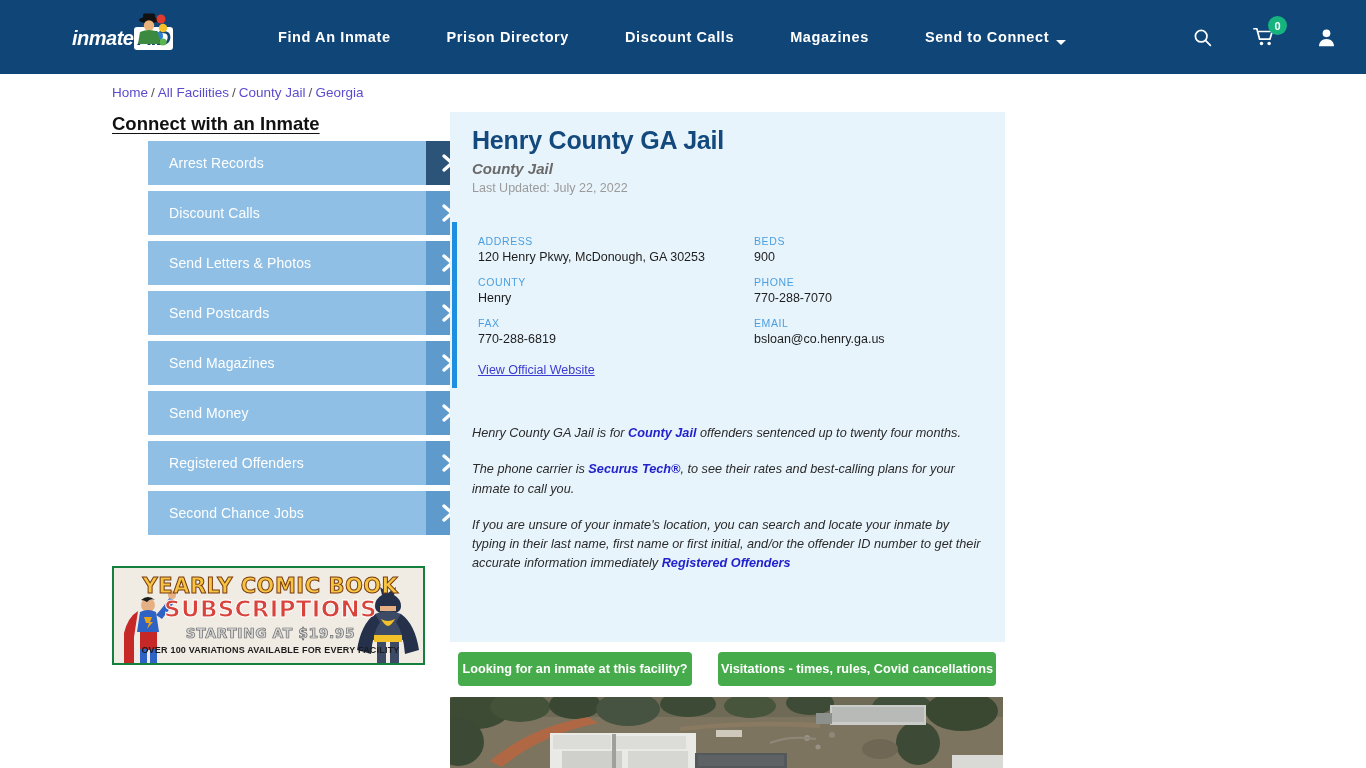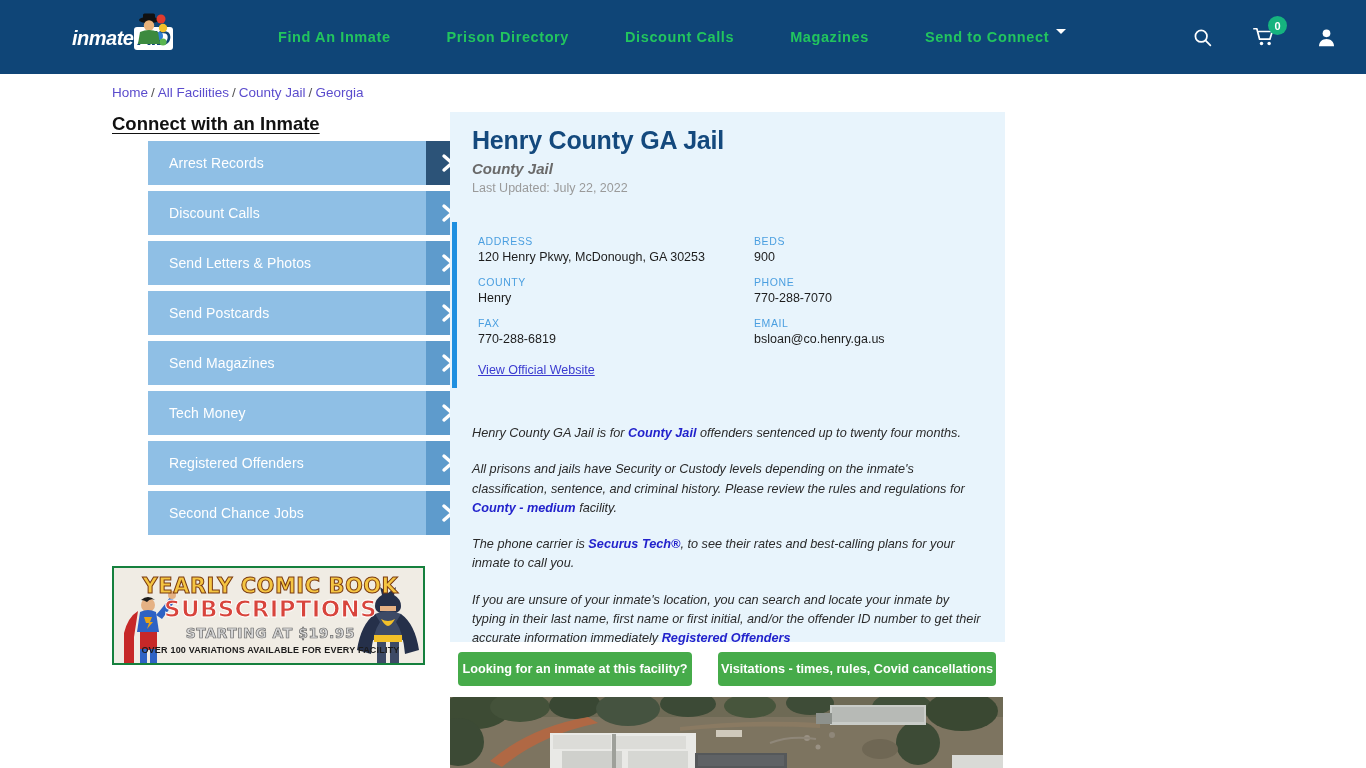--- a/index.html
+++ b/index.html
@@ -39,24 +39,24 @@
     position: absolute; left: 58px; top: -6px;
     width: 40px; height: 40px; pointer-events: none;
   }
 
   .nav-links {
     position: absolute; left: 250px; top: 0;
     height: 74px;
     display: flex; align-items: center; gap: 0px;
   }
   .nav-link {
-    color: #22c55e; font-size: 14.5px; font-weight: bold;
+    color: #ffffff; font-size: 14.5px; font-weight: bold;
     letter-spacing: 0.6px; text-decoration: none;
     padding: 0 28px; white-space: nowrap;
-    cursor: pointer; display: flex; align-items: flex-start;
+    cursor: pointer; display: flex; align-items: flex-end;
   }
   .caret {
     display: inline-block; margin-left: 7px;
     width: 0; height: 0;
     border-left: 5px solid transparent;
     border-right: 5px solid transparent;
     border-top: 5px solid #ffffff;
   }
 
   .nav-icons {
@@ -346,21 +346,21 @@
   <div class="side-item">
     <span class="label">Send Magazines</span>
     <span class="side-arrow">
       <svg width="20" height="24" viewBox="0 0 20 24">
           <polyline points="6,5 14,12 6,19" fill="none" stroke="#ffffff" stroke-width="3.4" stroke-linecap="round" stroke-linejoin="round"></polyline>
         </svg>
     </span>
   </div>
 
   <div class="side-item">
-    <span class="label">Tech Money</span>
+    <span class="label">Send Money</span>
     <span class="side-arrow">
       <svg width="20" height="24" viewBox="0 0 20 24">
           <polyline points="6,5 14,12 6,19" fill="none" stroke="#ffffff" stroke-width="3.4" stroke-linecap="round" stroke-linejoin="round"></polyline>
         </svg>
     </span>
   </div>
 
   <div class="side-item">
     <span class="label">Registered Offenders</span>
     <span class="side-arrow">
@@ -446,21 +446,20 @@
       <div class="info-val">bsloan@co.henry.ga.us</div>
     </div>
   </div>
 </div>
 
 <a class="official-link">View Official Website</a>
 
 <div class="desc">
   <p><span>Henry County GA Jail is for </span><a>County Jail</a><span> offenders sentenced up to twenty four months.</span></p>
 
-  <p><span>All prisons and jails have Security or Custody levels depending on the inmate's classification, sentence, and criminal history. Please review the rules and regulations for </span><a>County - medium</a><span> facility.</span></p>
 
   <p><span>The phone carrier is </span><a>Securus Tech®</a><span>, to see their rates and best-calling plans for your inmate to call you.</span></p>
 
   <p><span>If you are unsure of your inmate's location, you can search and locate your inmate by typing in their last name, first name or first initial, and/or the offender ID number to get their accurate information immediately </span><a>Registered Offenders</a><span></span></p>
 </div>
 
 <button class="green-btn" id="btn-find">Looking for an inmate at this facility?</button>
 <button class="green-btn" id="btn-visit">Visitations - times, rules, Covid cancellations</button>
 
 <div class="aerial">

